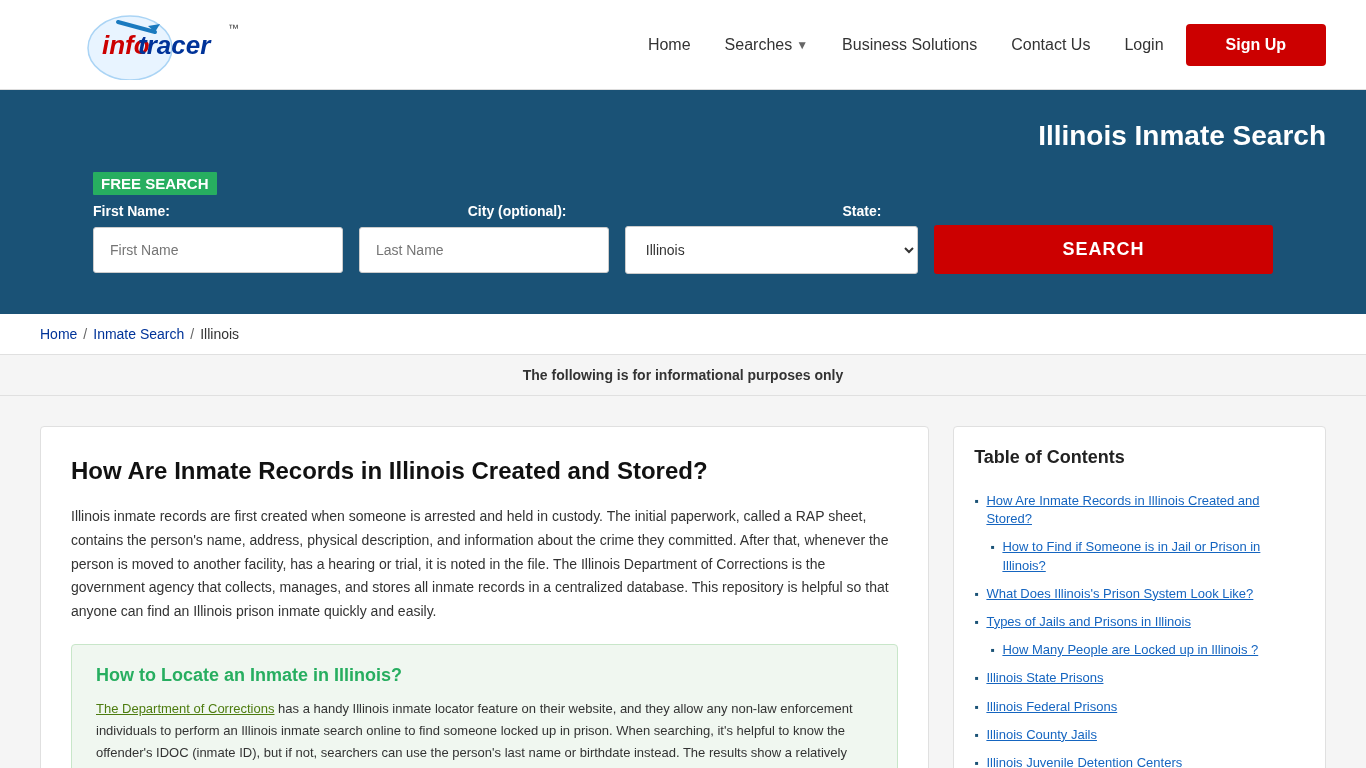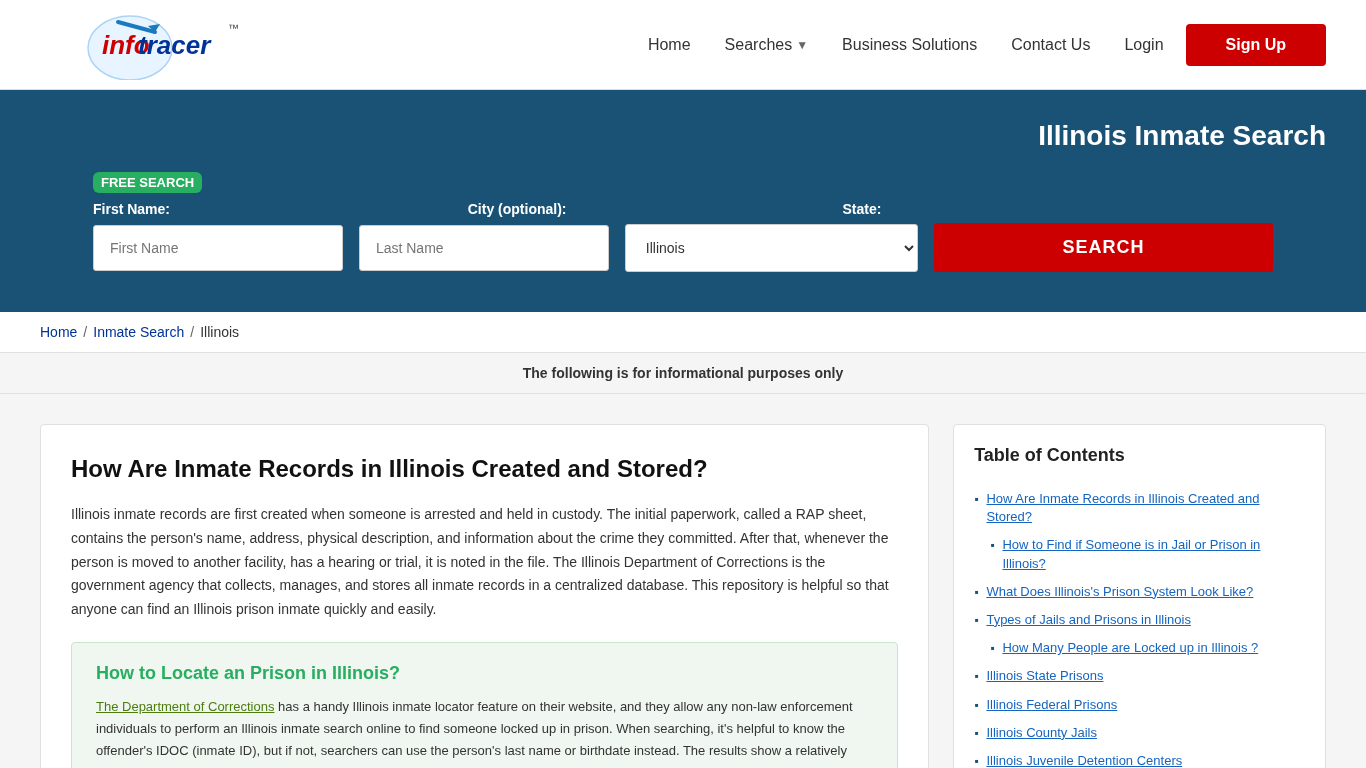--- a/index.html
+++ b/index.html
@@ -49,24 +49,24 @@
       text-align: right;
       color: #fff;
       font-size: 28px;
       font-weight: bold;
       margin-bottom: 20px;
     }
     .free-search-badge {
       display: inline-block;
       background: #27ae60;
       color: #fff;
-      font-size: 13px;
+      font-size: 15px;
       font-weight: bold;
       padding: 3px 8px;
-      border-radius: 6px;
+      border-radius: 1px;
       margin-bottom: 8px;
     }
     .search-form { max-width: 1180px; margin: 0 auto; }
     .search-labels {
       display: flex;
       gap: 16px;
       margin-bottom: 6px;
     }
     .search-label {
       color: #fff;
@@ -309,21 +309,21 @@
   <span>The following is for informational purposes only</span>
 </div>
 
 <div class="main-content">
 
   <article class="article">
     <h1>How Are Inmate Records in Illinois Created and Stored?</h1>
     <p>Illinois inmate records are first created when someone is arrested and held in custody. The initial paperwork, called a RAP sheet, contains the person's name, address, physical description, and information about the crime they committed. After that, whenever the person is moved to another facility, has a hearing or trial, it is noted in the file. The Illinois Department of Corrections is the government agency that collects, manages, and stores all inmate records in a centralized database. This repository is helpful so that anyone can find an Illinois prison inmate quickly and easily.</p>
 
     <div class="highlight-box">
-      <h2>How to Locate an Prison in Illinois?</h2>
+      <h2>How to Locate an Inmate in Illinois?</h2>
       <p>
         <a>The Department of Corrections</a><span> has a handy Illinois inmate locator feature on their website, and they allow any non-law enforcement individuals to perform an Illinois inmate search online to find someone locked up in prison. When searching, it's helpful to know the offender's IDOC (inmate ID), but if not, searchers can use the person's last name or birthdate instead. The results show a relatively simple list with only the IDOC number, birthdate, and name. By</span>
       </p>
     </div>
   </article>
 
   <aside class="toc">
     <h3>Table of Contents</h3>
     <ul id="toc-list">
         <li>

